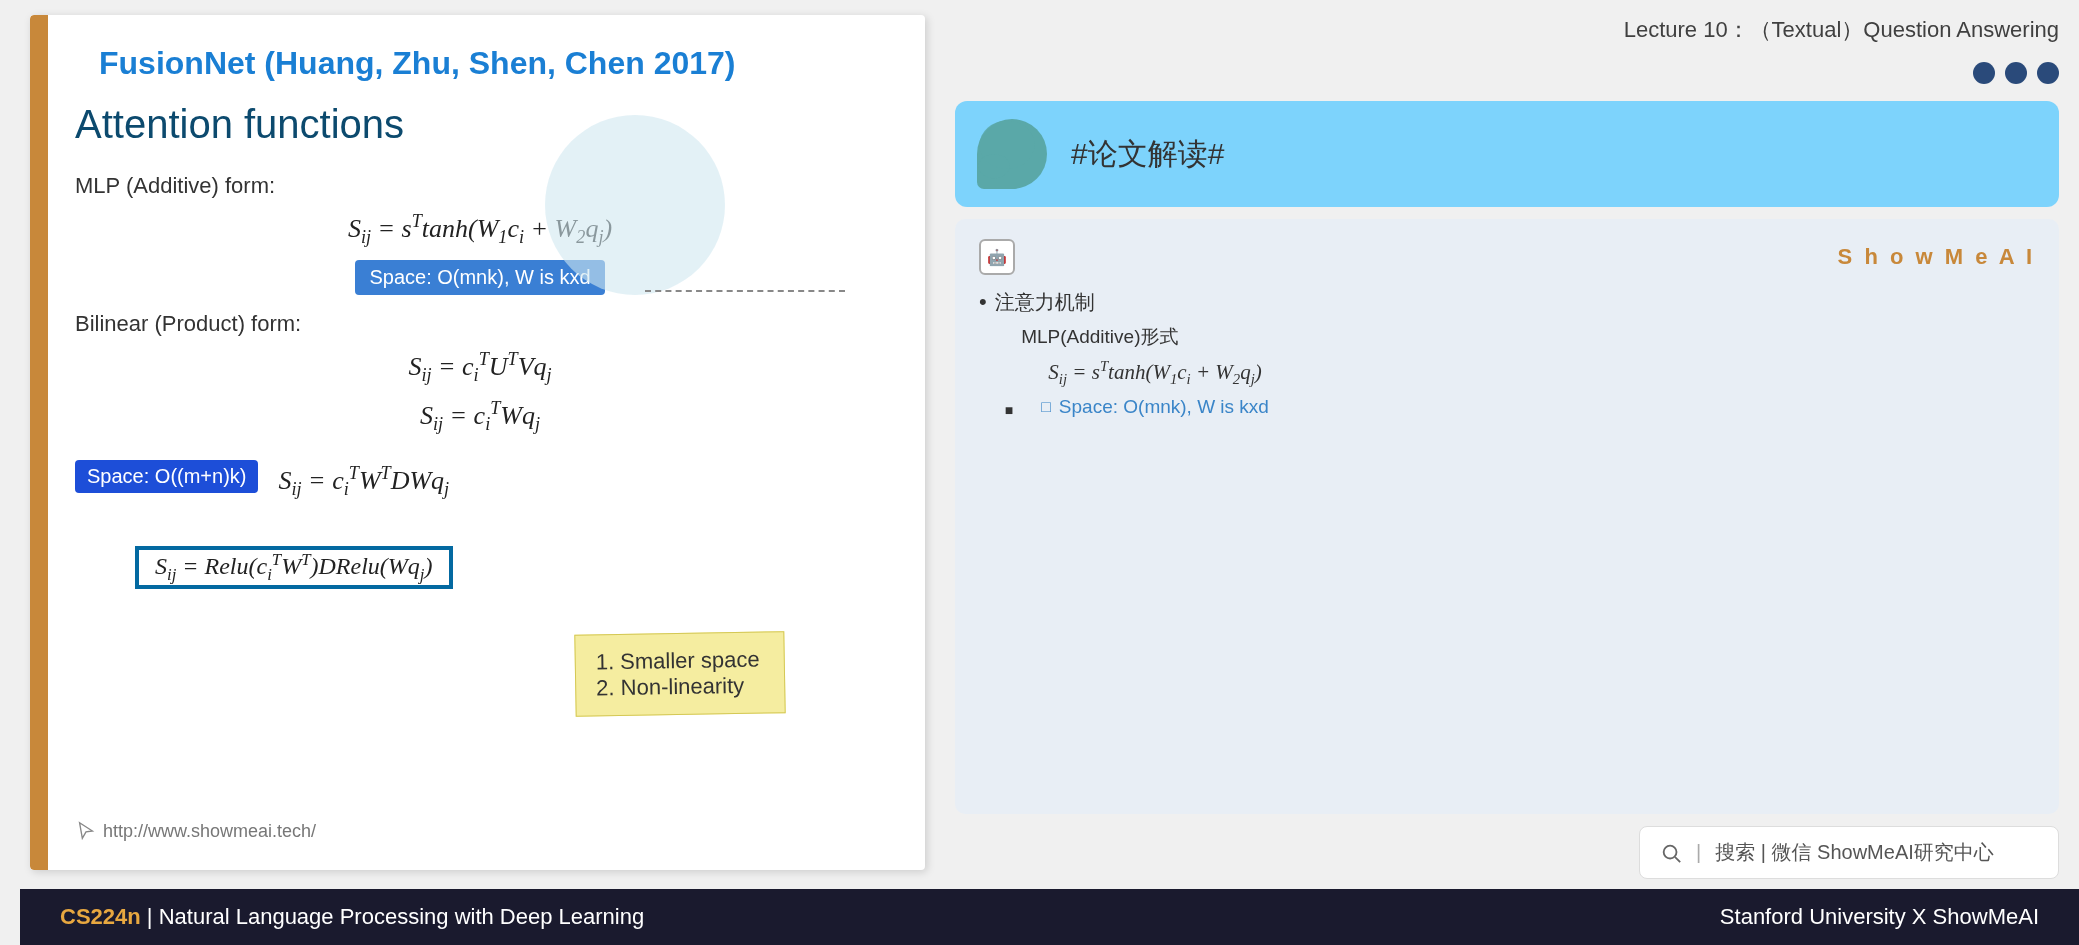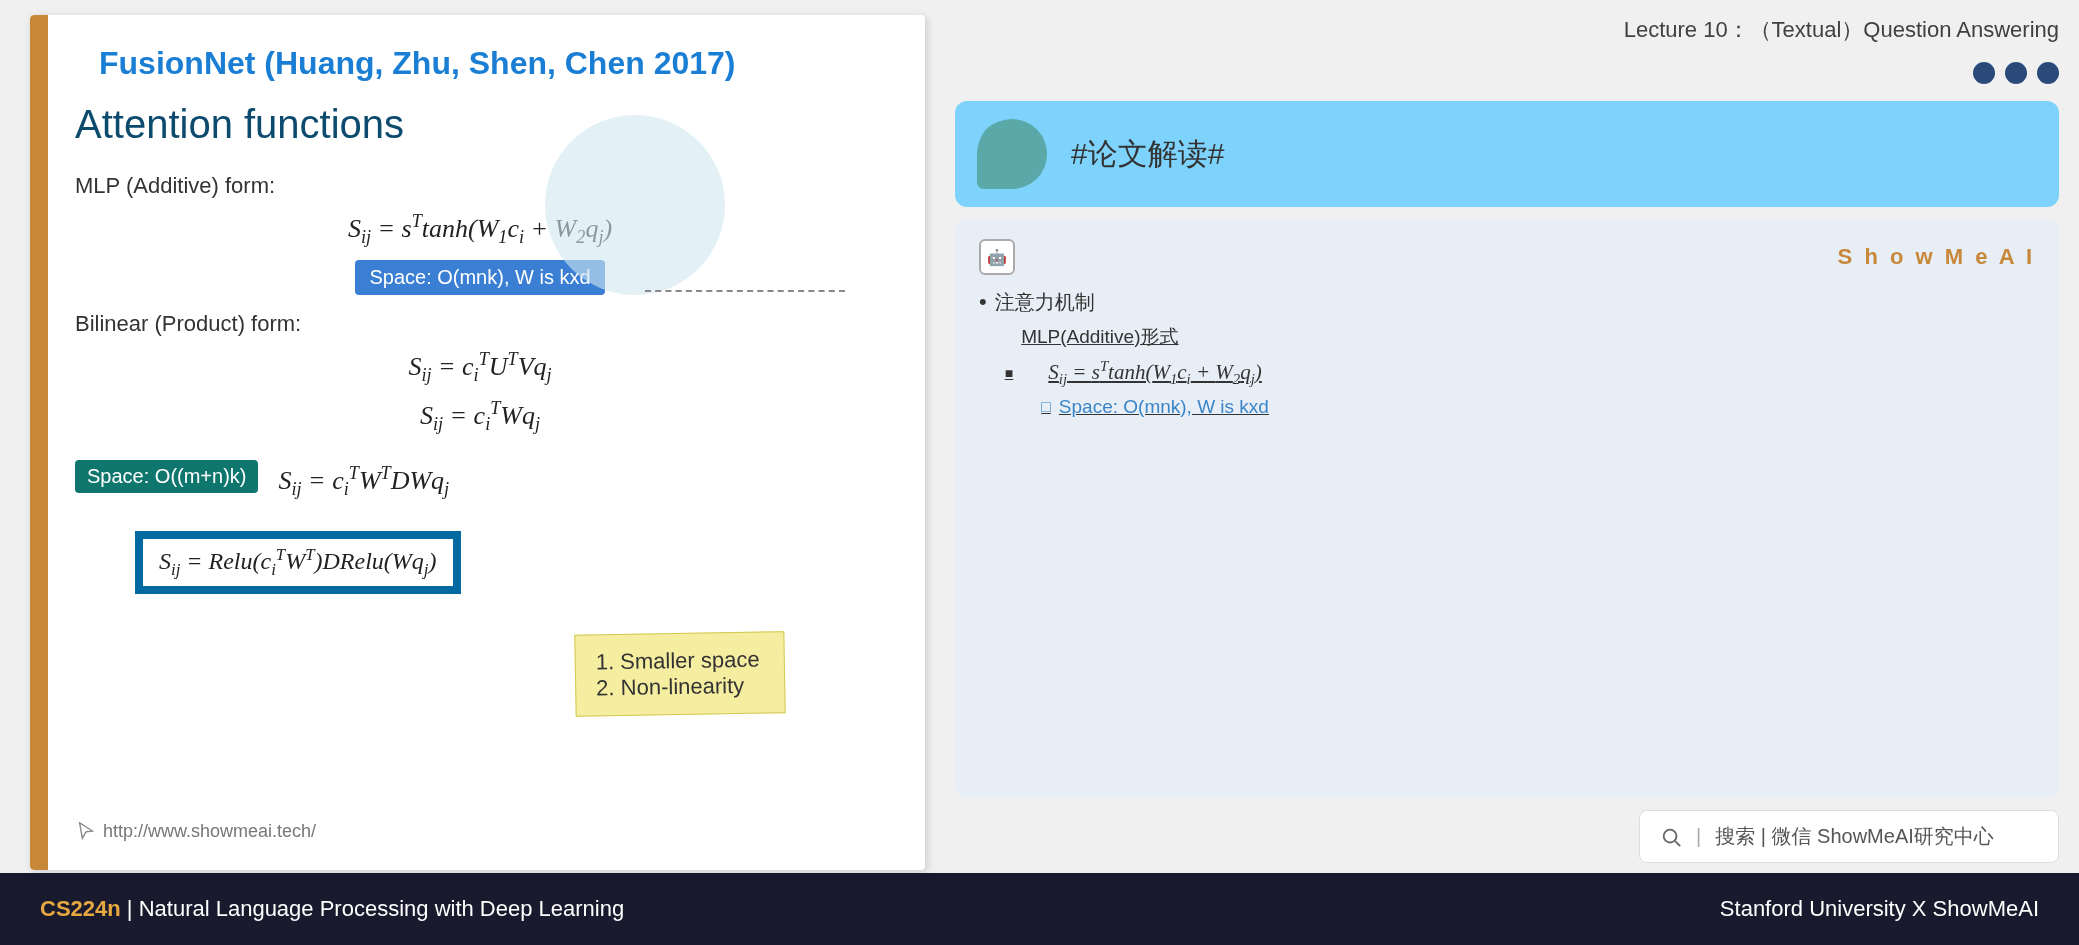--- a/index.html
+++ b/index.html
@@ -99,38 +99,38 @@
       background: #3a7fd4;
       color: white;
       padding: 6px 14px;
       border-radius: 4px;
       font-family: Arial, sans-serif;
       font-size: 20px;
       display: inline-block;
     }
 
     .highlight-green {
-      background: #0f766e;
+      background: #1d4ed8;
       color: white;
       padding: 5px 12px;
       border-radius: 4px;
       font-family: Arial, sans-serif;
       font-size: 20px;
       display: inline-block;
     }
 
     .bilinear-section {
       margin-top: 16px;
     }
 
     .bottom-formula-box {
-      border: 8px solid #0369a1;
+      border: 4px solid #0369a1;
       display: inline-block;
-      padding: 6px 16px;
-      margin-top: 4px;
+      padding: 0 16px;
+      margin-top: 19px;
     }
 
     .url-line {
       position: absolute;
       bottom: 28px;
       left: 45px;
       font-family: Arial, sans-serif;
       font-size: 18px;
       color: #777;
       display: flex;
@@ -295,23 +295,22 @@
       margin-top: 8px;
       margin-left: 10px;
     }
 
     .sub-list li {
       font-family: Arial, sans-serif;
       font-size: 19px;
       color: #333;
       margin-bottom: 16px;
       display: flex;
-      align-items: center;
+      align-items: flex-end;
       gap: 8px;
-      text-decoration: underline;
     }
 
     .sub-list li::before {
       content: "■";
       color: #333;
       font-size: 14px;
       margin-top: 3px;
     }
 
     .annotation-formula {
@@ -357,26 +356,27 @@
       min-width: 420px;
     }
 
     .search-divider {
       color: #aaa;
       margin: 0 4px;
     }
 
     
     .footer {
-      height: 72px;
+      height: 56px;
       background: #1a1a2e;
       display: flex;
       align-items: center;
       justify-content: space-between;
       padding: 0 40px;
+      margin-left: 20px;
     }
 
     .footer-left {
       font-family: Arial, sans-serif;
       font-size: 22px;
       color: white;
     }
 
     .footer-cs {
       color: #e8a840;

